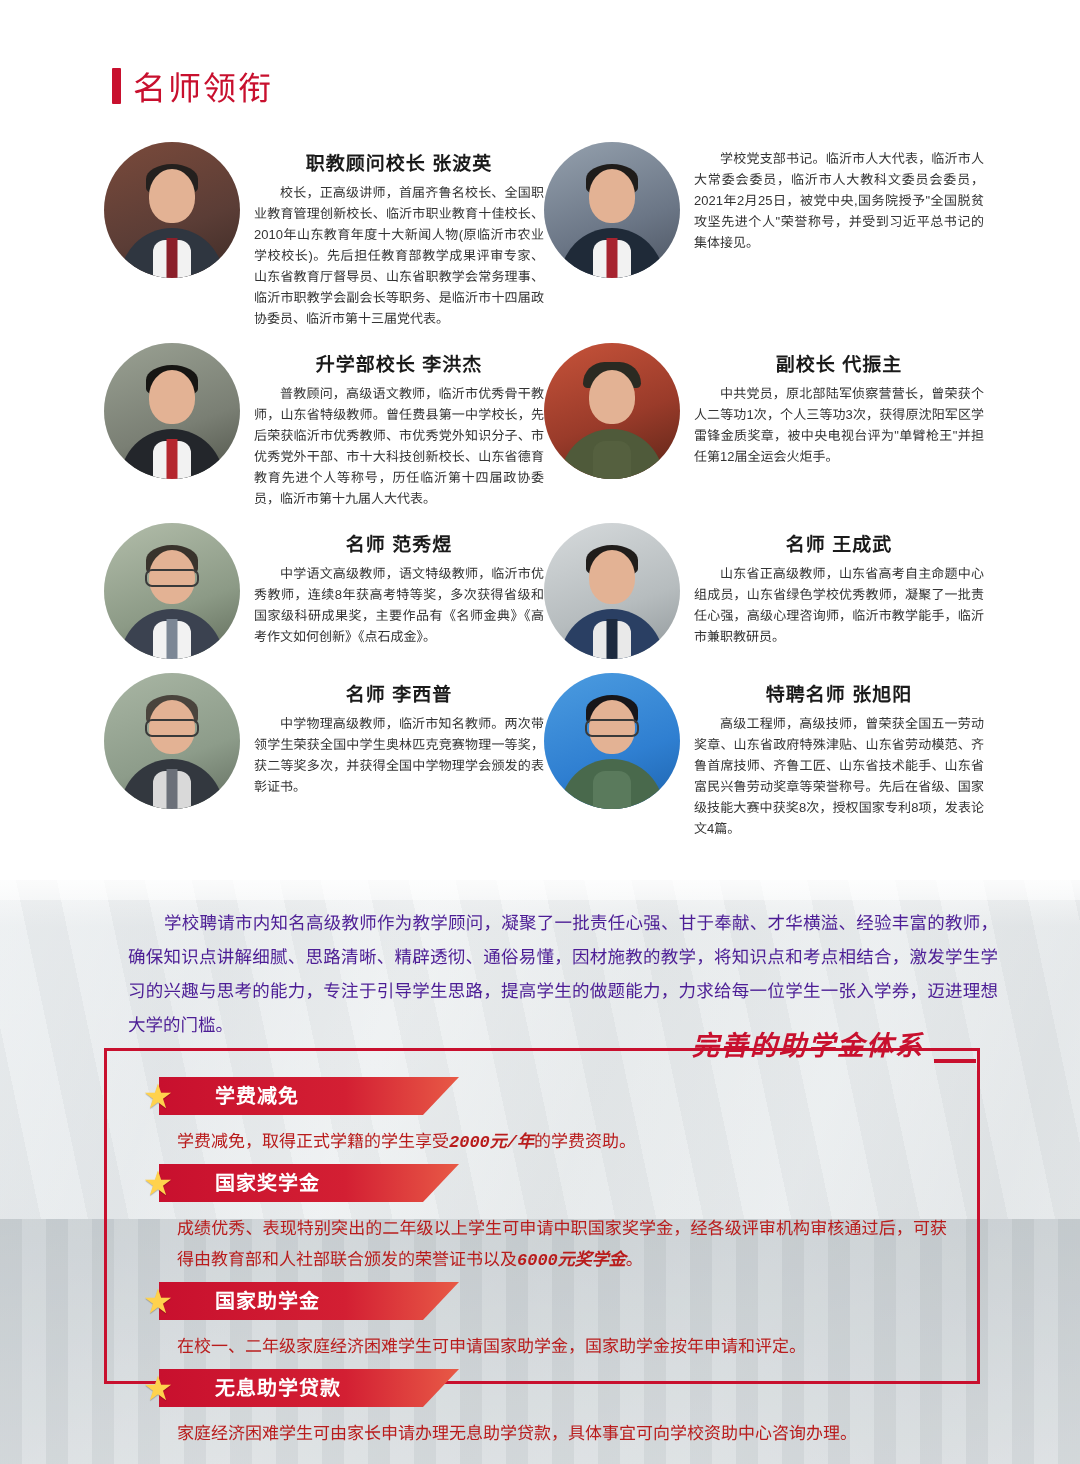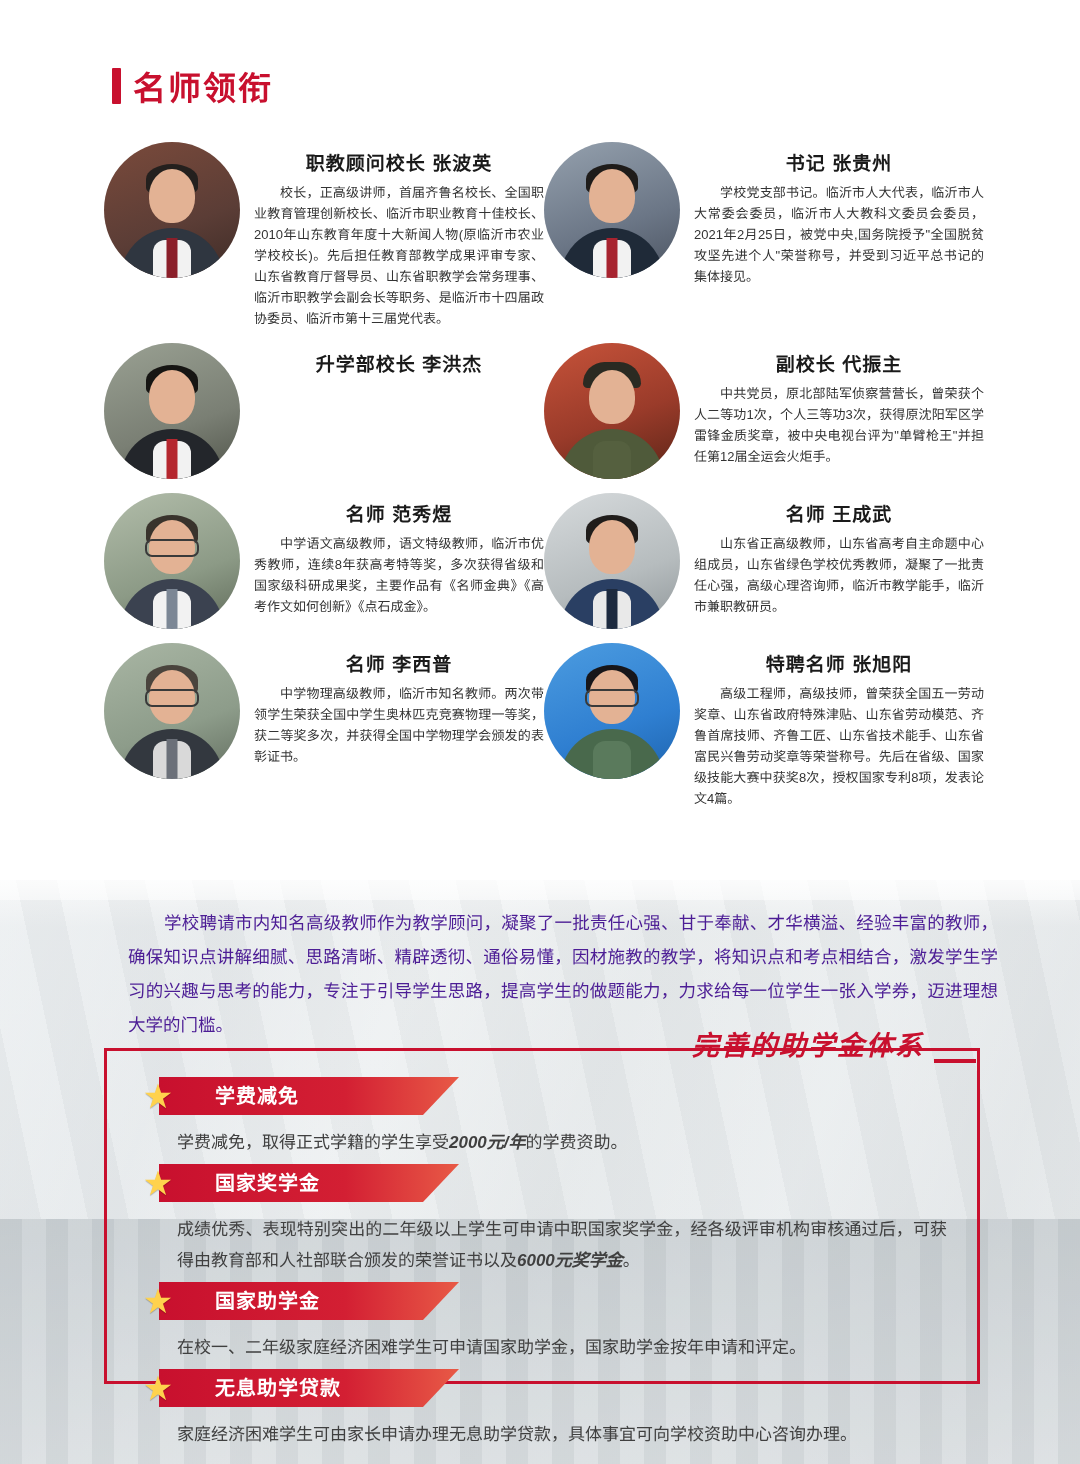--- a/index.html
+++ b/index.html
@@ -64,21 +64,21 @@
   }
   .section-title .bar {
     width: 9px;
     height: 36px;
     background: #c8102e;
     margin-right: 12px;
     border-radius: 1px;
   }
   .section-title .txt {
     font-size: 33px;
-    font-weight: bold;
+    font-weight: normal;
     color: #c8102e;
     letter-spacing: 2px;
   }
 
   
   .teachers {
     position: absolute;
     left: 104px;
     top: 142px;
     width: 880px;
@@ -265,23 +265,24 @@
     height: 34px;
     color: #ffd24d;
     font-size: 34px;
     line-height: 34px;
     text-align: center;
     text-shadow: 0 1px 1px rgba(0,0,0,0.25);
   }
   .gdesc {
     font-size: 17px;
     line-height: 31px;
-    color: #404040;
+    color: #b91c1c;
     padding-left: 40px;
     text-align: justify;
+    font-family: Liberation Mono, monospace;
   }
   .gdesc b {
     font-weight: bold;
     font-style: italic;
   }
 </style>
 </head>
 <body>
 
 <div class="bg-photo"></div>
@@ -318,40 +319,40 @@
           <div class="ph">
             <div class="bgl" style="background:linear-gradient(160deg,#95a1ae,#6b7686 60%,#4b5360);"></div>
             <div class="body" style="background:#1f2a38;"></div>
             <div class="shirt"></div>
             <div class="tie" style="background:#a7232f;"></div>
             <div class="hair" style="background:#1f1c1a;"></div>
             <div class="head"></div>
           </div>
         </div>
         <div class="tinfo">
-          <div class="tname">书记 张贵州</div>
           <div class="tdesc">学校党支部书记。临沂市人大代表，临沂市人大常委会委员，临沂市人大教科文委员会委员，2021年2月25日，被党中央,国务院授予"全国脱贫攻坚先进个人"荣誉称号，并受到习近平总书记的集体接见。</div>
         </div>
       </div>
     </div>
 
     <div class="trow">
       <div class="tcell">
         <div class="portrait">
           <div class="ph">
             <div class="bgl" style="background:linear-gradient(160deg,#9aa193,#7a7f74 60%,#4f5349);"></div>
             <div class="body" style="background:#23262b;"></div>
             <div class="shirt"></div>
             <div class="tie" style="background:#b5272f;"></div>
             <div class="hair" style="background:#161513;"></div>
             <div class="head"></div>
           </div>
         </div>
         <div class="tinfo">
           <div class="tname">升学部校长 李洪杰</div>
+          <div class="tdesc">普教顾问，高级语文教师，临沂市优秀骨干教师，山东省特级教师。曾任费县第一中学校长，先后荣获临沂市优秀教师、市优秀党外知识分子、市优秀党外干部、市十大科技创新校长、山东省德育教育先进个人等称号，历任临沂第十四届政协委员，临沂市第十九届人大代表。</div>
         </div>
       </div>
       <div class="tcell">
         <div class="portrait">
           <div class="ph">
             <div class="bgl" style="background:linear-gradient(160deg,#c7533a,#9a3b2a 55%,#5a2417);"></div>
             <div class="body" style="background:#4f5a3a;"></div>
             <div class="shirt" style="background:#55603f;"></div>
             <div class="hair" style="background:#2a2a22;width:58px;height:26px;top:14%;border-radius:28px 28px 6px 6px;"></div>
             <div class="head"></div>

